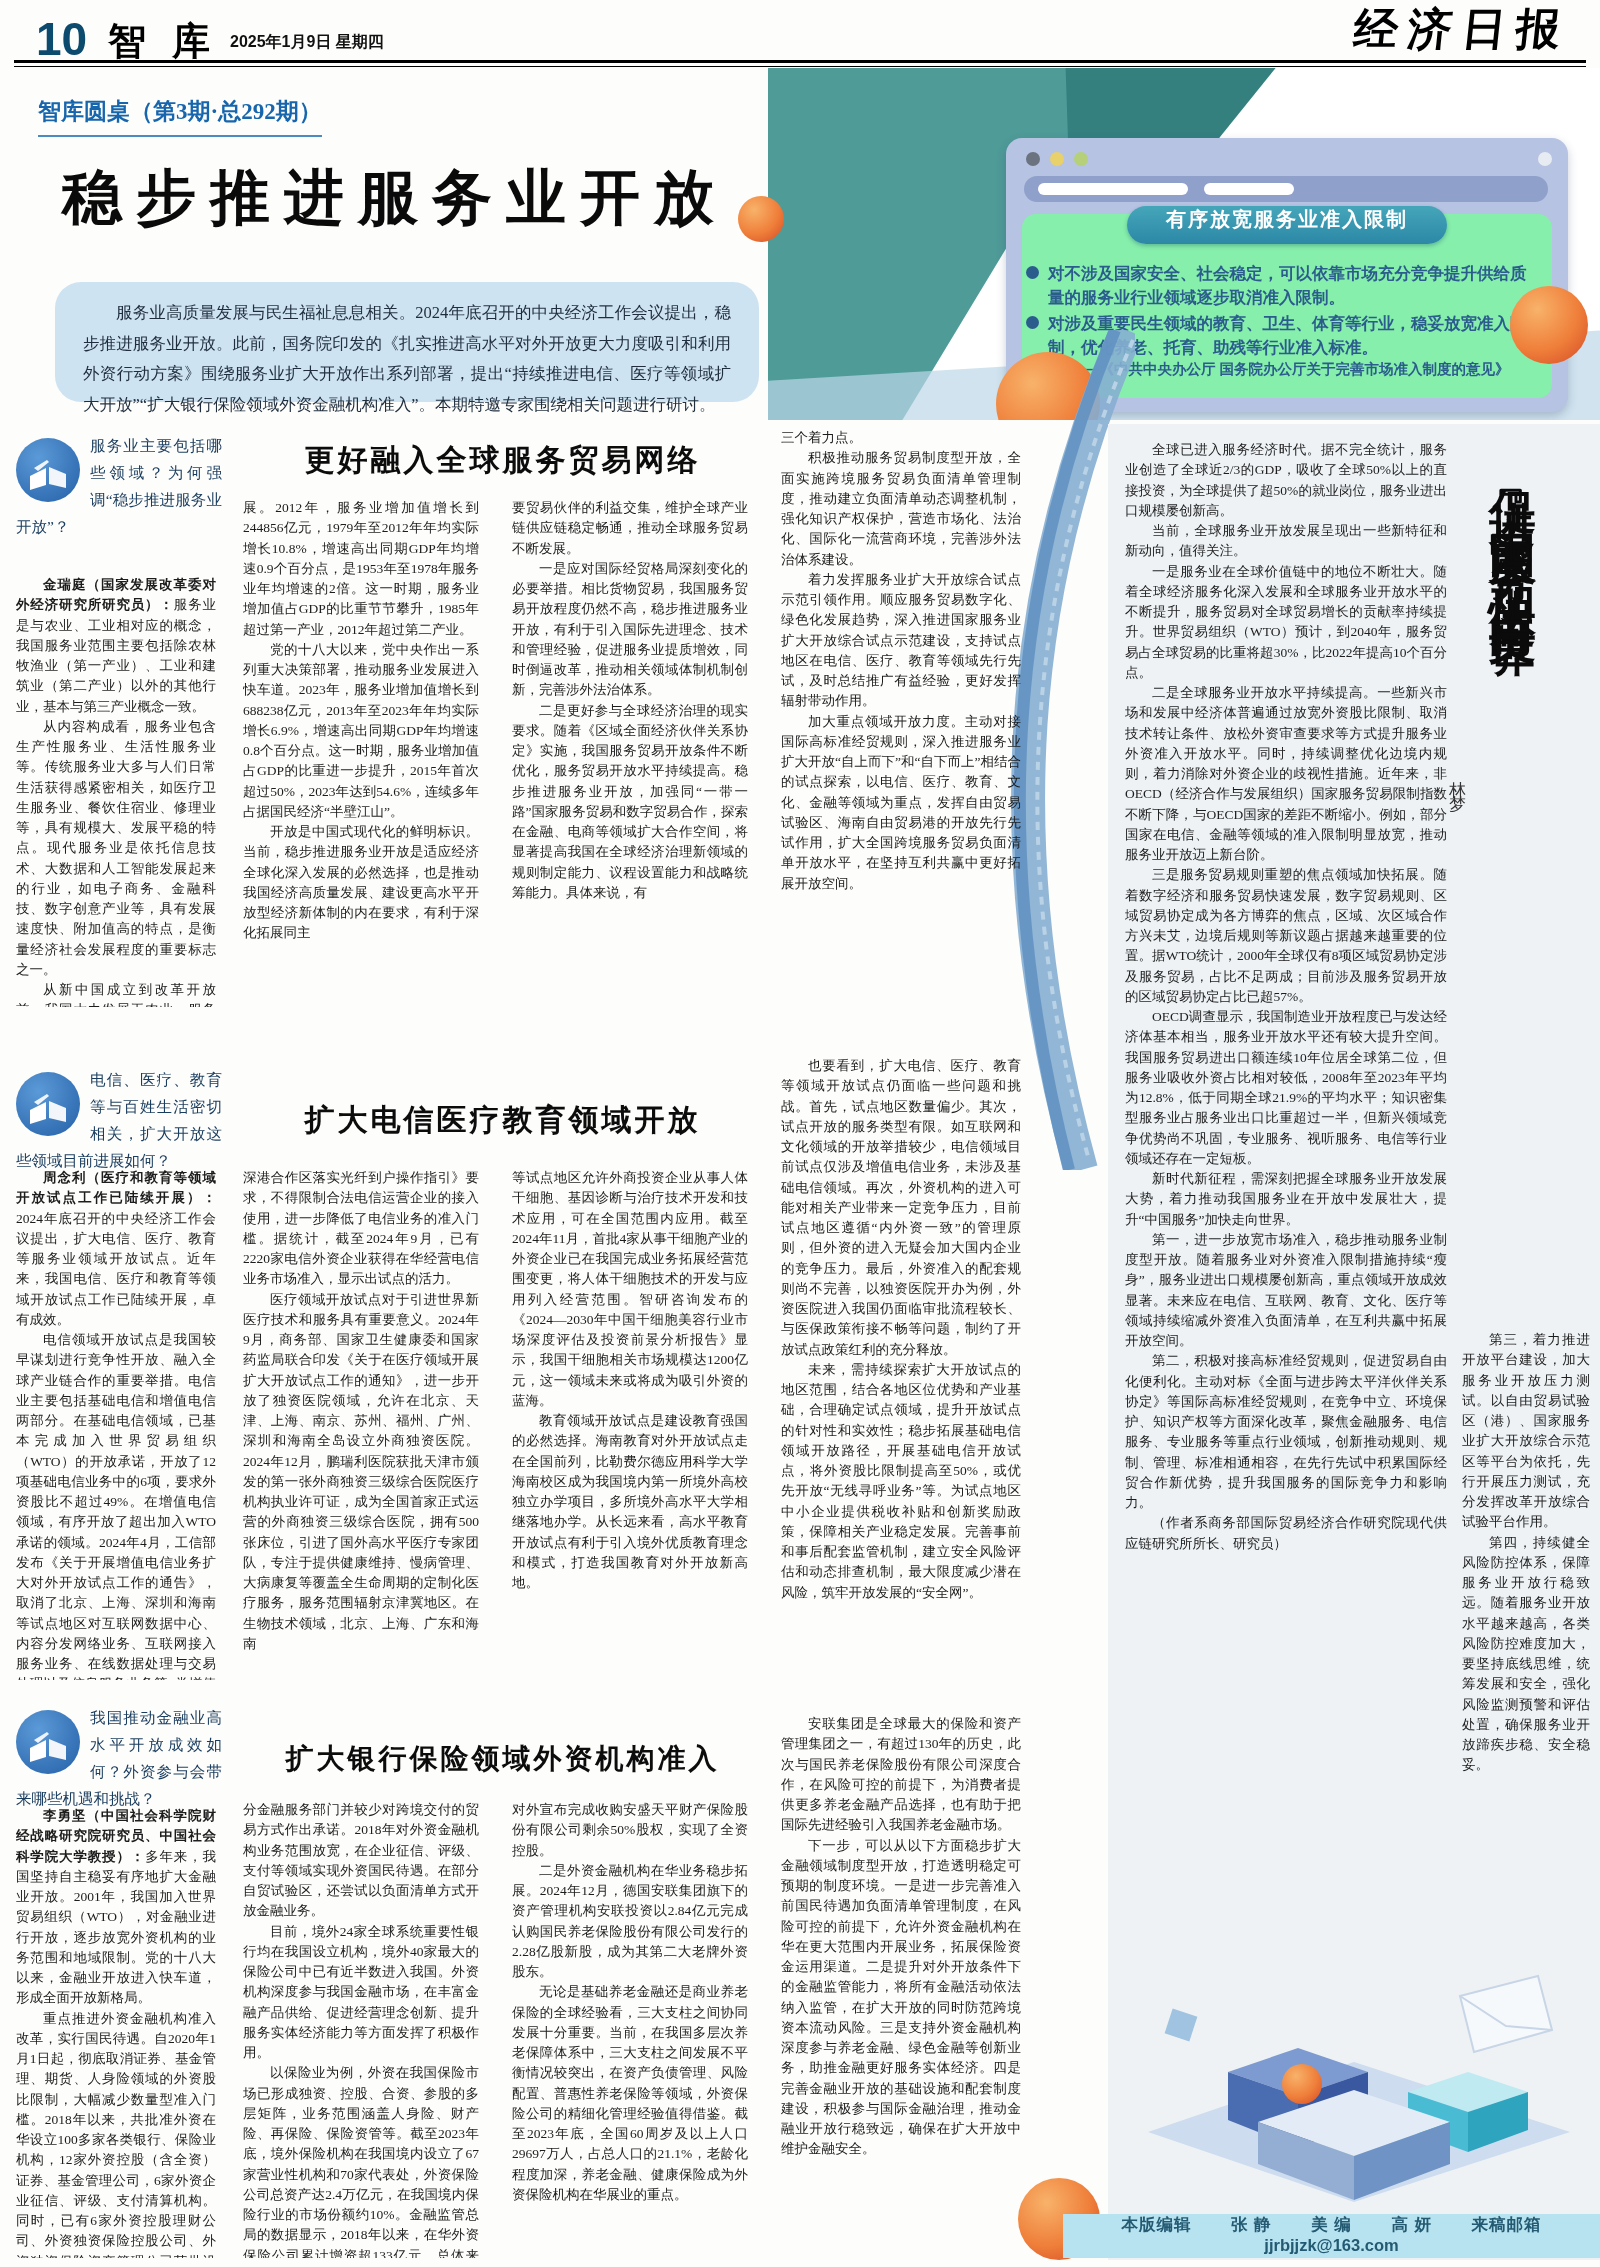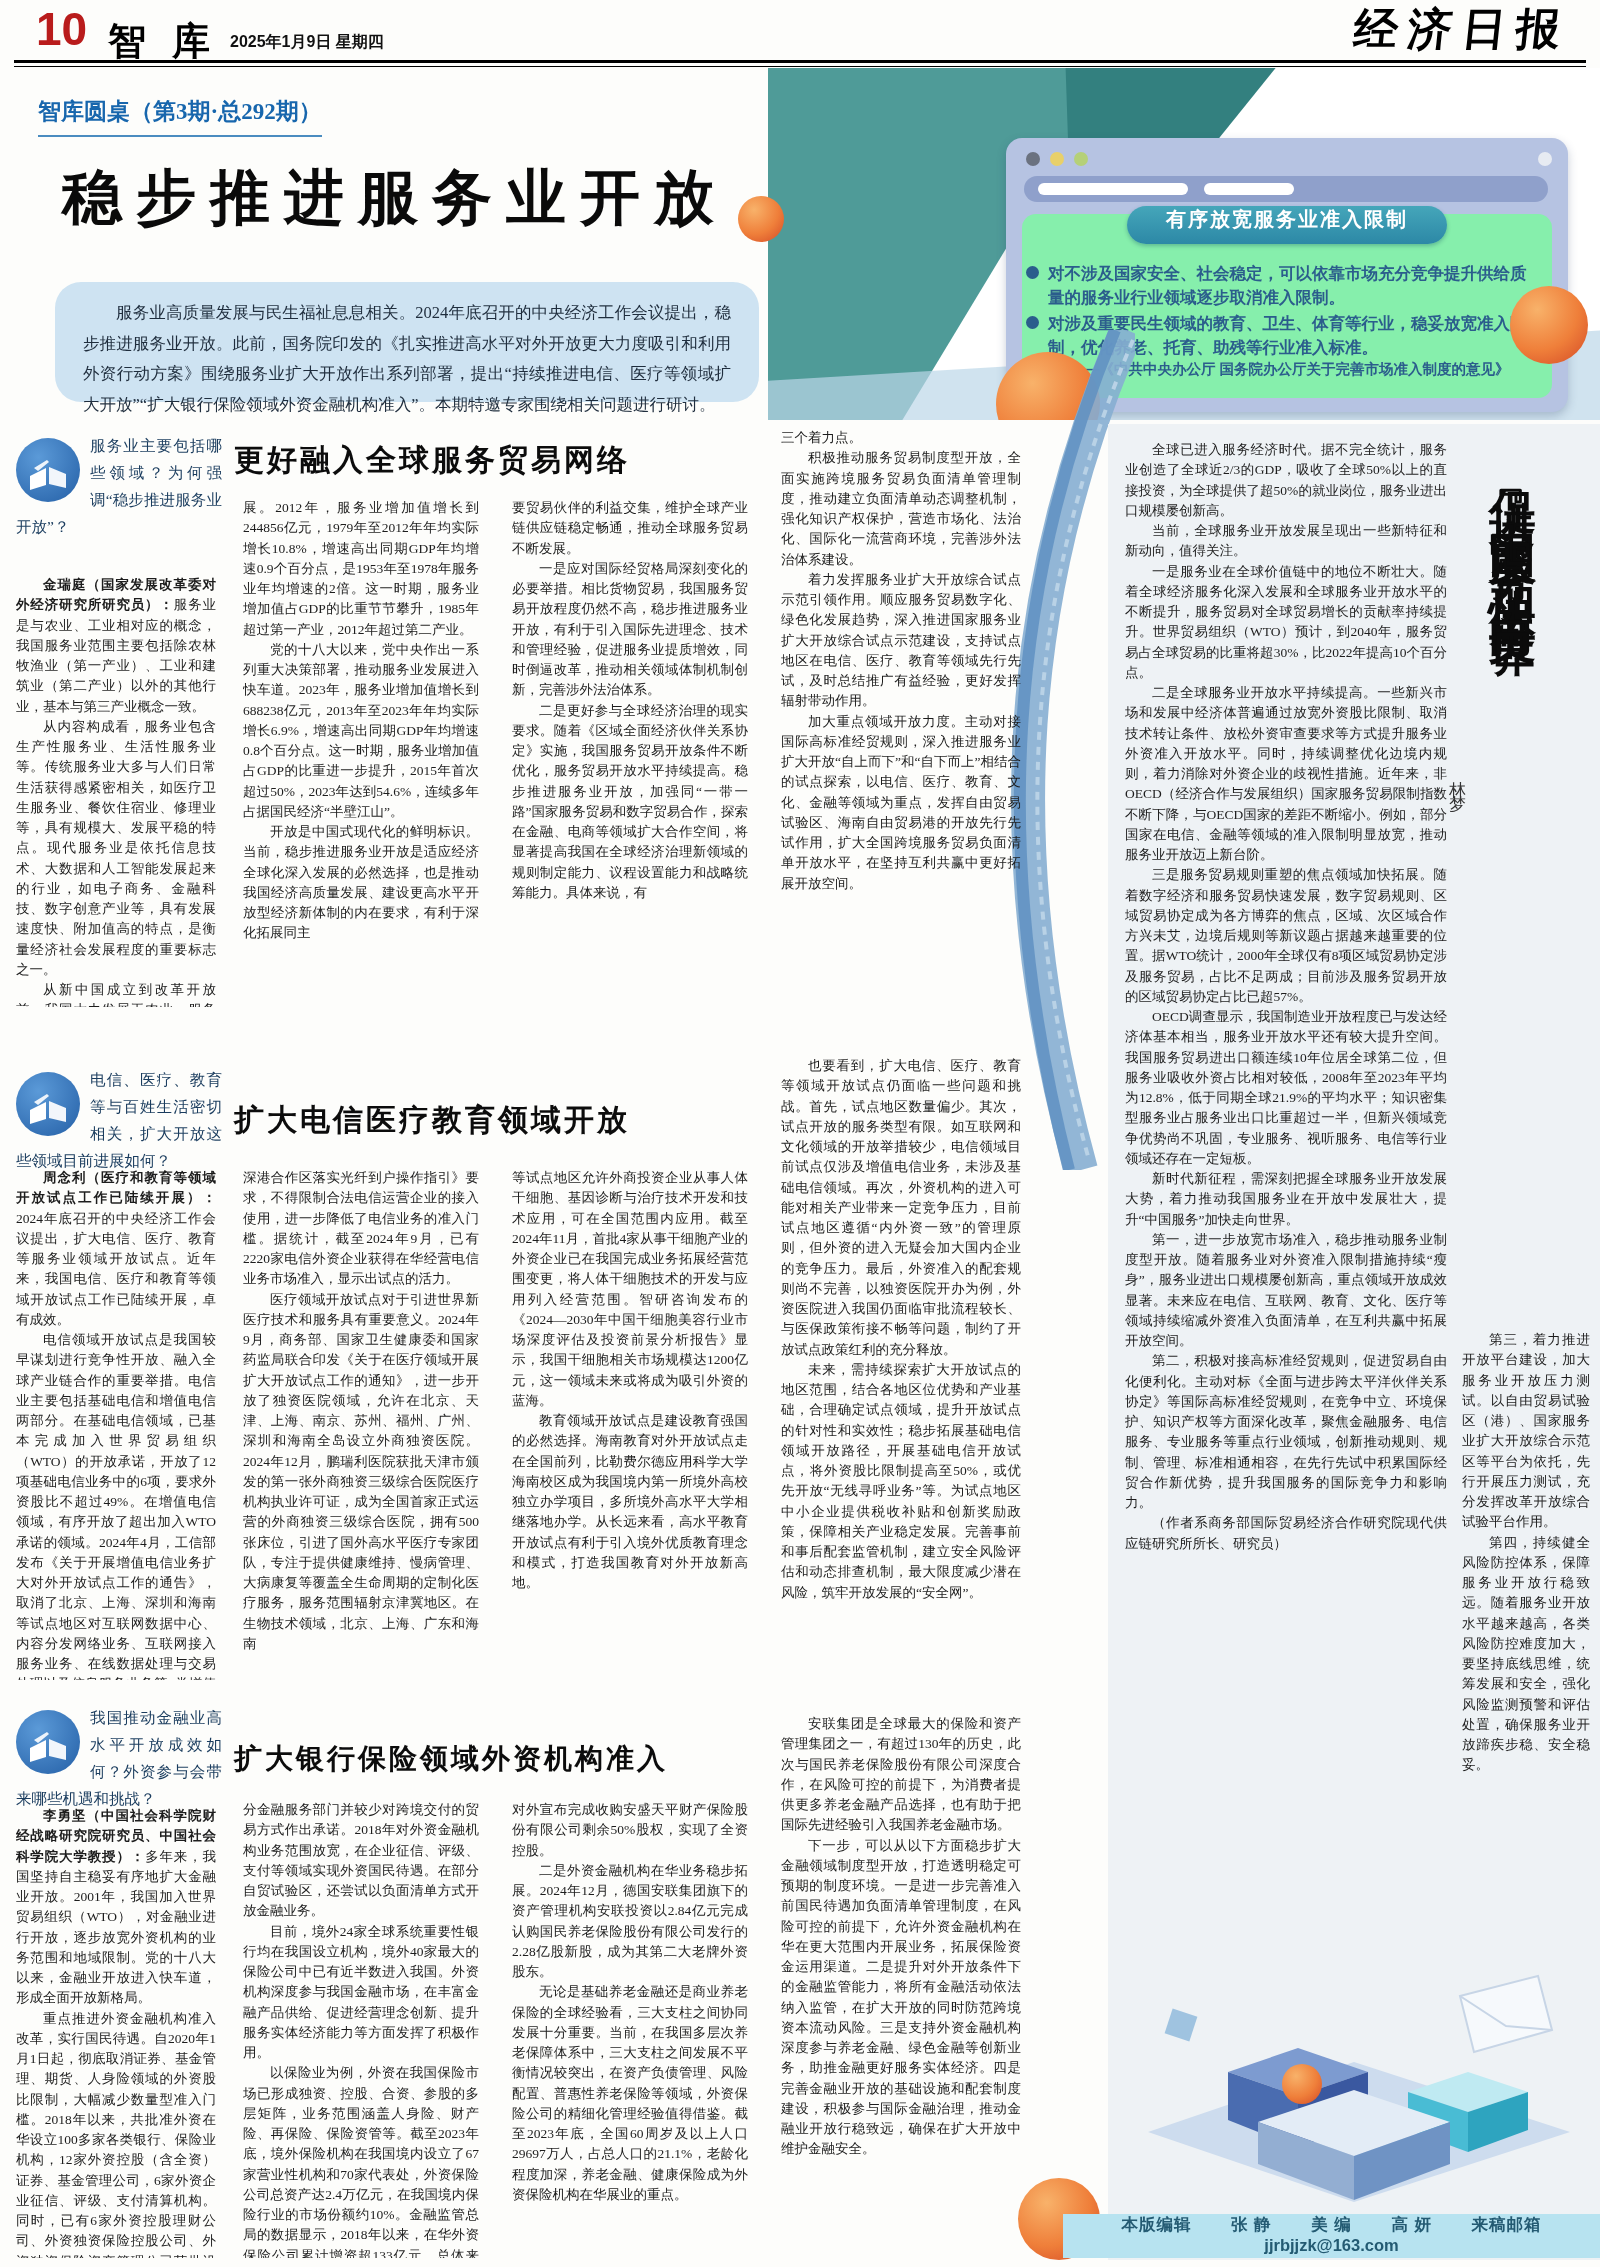--- a/index.html
+++ b/index.html
@@ -1,20 +1,20 @@
 <!DOCTYPE html>
 <html><head>
 <meta charset="utf-8">
 <style>
   html,body{margin:0;padding:0;background:#e9e9e6;}
   #page{position:relative;width:1600px;height:2267px;background:#fdfdfb;margin:0 auto;overflow:hidden;
         font-family:"Liberation Serif","DejaVu Serif",serif;color:#1c1c1c;}
   
   #hdr{position:absolute;left:0;top:0;width:1600px;height:58px;}
-  #pagenum{position:absolute;left:36px;top:2px;font:900 46px "Liberation Sans",sans-serif;color:#b91c1c;}
+  #pagenum{position:absolute;left:36px;top:12px;font:900 46px "Liberation Sans",sans-serif;color:#0c4a6e;}
   #section{position:absolute;left:108px;top:8px;font:900 38px "Liberation Sans",sans-serif;letter-spacing:26px;color:#000;margin-top:8px;}
   #dateline{position:absolute;left:230px;top:32px;font:700 16px "Liberation Sans",sans-serif;color:#111;}
   #masthead{position:absolute;right:30px;top:0px;font:900 44px "Liberation Serif",serif;color:#000;
             transform:skewX(-6deg);letter-spacing:10px;}
   #rule{position:absolute;left:14px;top:60px;width:1572px;border-top:3px solid #000;}
   #rule2{position:absolute;left:14px;top:66px;width:1572px;border-top:1px solid #000;}
   
   #kicker{position:absolute;left:38px;top:96px;font:700 23px "Liberation Serif",serif;color:#1766ad;
           border-bottom:2px solid #4a8cc0;padding-bottom:8px;}
   #headline{position:absolute;left:30px;top:146px;width:730px;text-align:center;
@@ -38,21 +38,21 @@
         background:linear-gradient(180deg,#45a6ba,#2c88a6);color:#fff;text-align:center;line-height:38px;
         font:700 20px "Liberation Sans",sans-serif;letter-spacing:2px;box-shadow:0 2px 4px rgba(0,60,90,.3);}
   .bul{position:absolute;left:26px;width:480px;font:700 16.5px "Liberation Sans",sans-serif;color:#2b5d8c;line-height:1.45;}
   .bul .bdot{position:absolute;left:-22px;top:4px;width:13px;height:13px;border-radius:50%;background:#2b5d8c;}
   #src{position:absolute;left:20px;top:146px;width:496px;text-align:center;font:700 14.5px "Liberation Sans",sans-serif;color:#2b5d8c;}
   .ball{position:absolute;border-radius:50%;background:radial-gradient(circle at 35% 30%,#f8b26a,#ef7f3a 55%,#d9542a 90%);}
   
   .qa{position:absolute;width:206px;font:400 15.5px "Liberation Serif",serif;color:#1a3c5e;line-height:1.75;text-align:justify;}
   .qicon{float:left;width:64px;height:64px;margin:6px 10px 4px 0;border-radius:50%;
          background:radial-gradient(circle at 35% 30%,#5b9ad8,#2f6bb0 80%);}
-  .title{position:absolute;left:234px;width:505px;text-align:left;font:900 30px "Liberation Sans",sans-serif;
+  .title{position:absolute;left:250px;width:505px;text-align:center;font:900 30px "Liberation Sans",sans-serif;
          letter-spacing:3px;color:#0c0c0c;white-space:nowrap;}
   .col{position:absolute;font:400 13.5px "Liberation Serif",serif;line-height:1.5;text-align:justify;overflow:hidden;color:#1d1d1d;}
   .col p{margin:0;text-indent:2em;}
   .col.cont p:first-child{text-indent:0;}
   .lead{margin:0;text-indent:2em;}
   .lead b{font-family:Liberation Serif, serif;}
   
   #rightbg{position:absolute;left:1108px;top:424px;width:492px;height:1836px;background:#eef2f5;}
   #vtitle{position:absolute;left:1482px;top:452px;height:1500px;writing-mode:vertical-rl;
           font:900 47px "Liberation Sans",sans-serif;letter-spacing:11px;color:#0b0b0b;}

